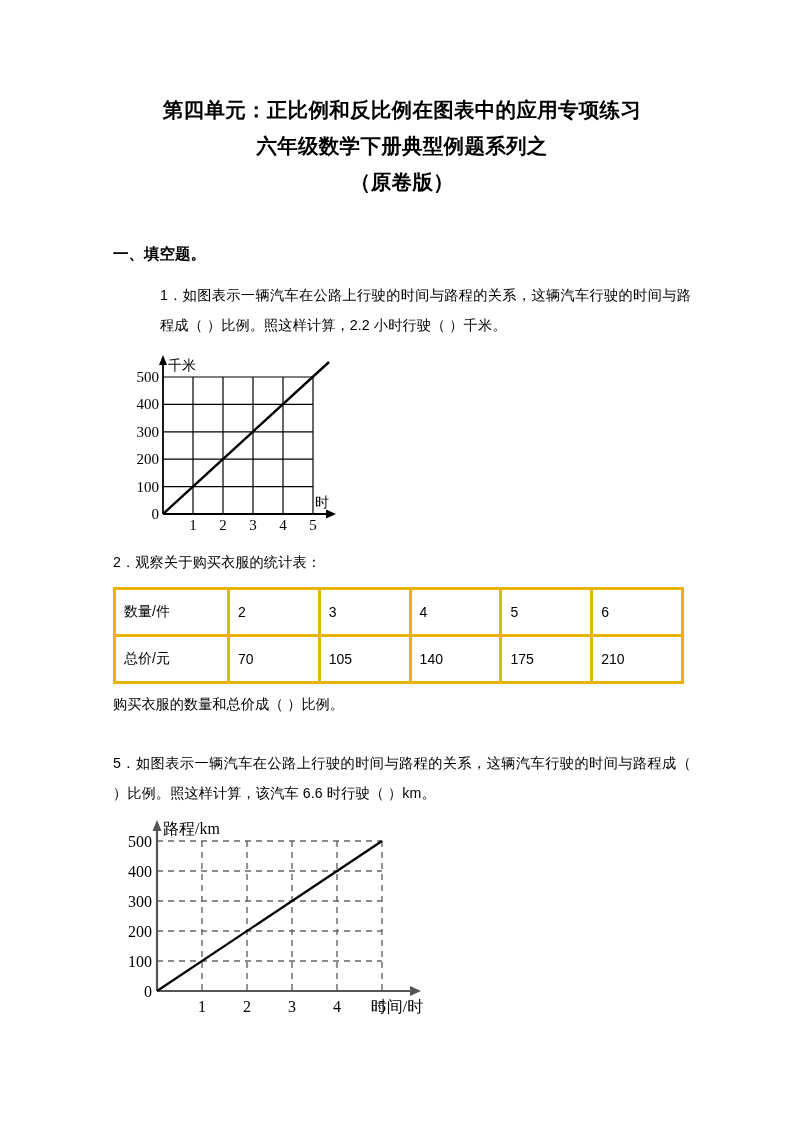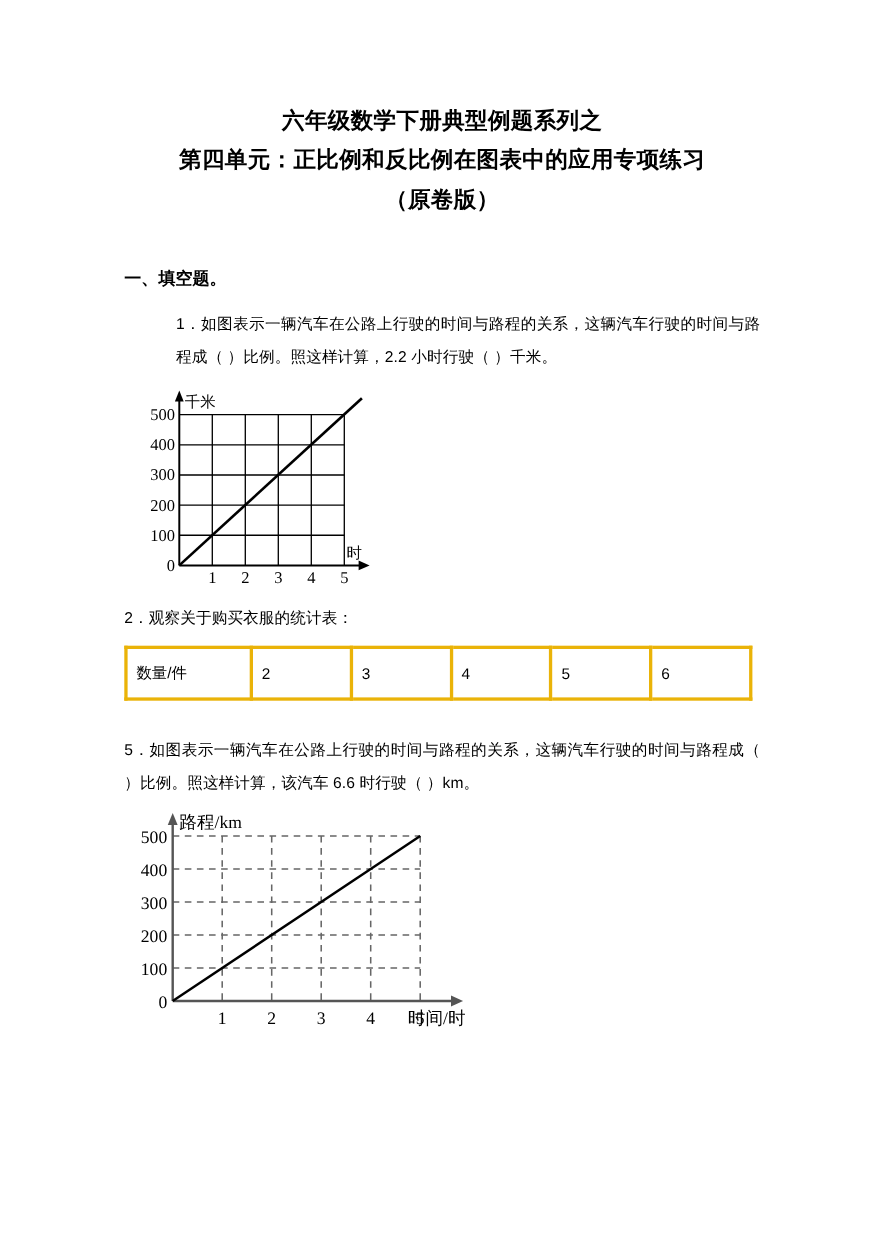--- a/index.html
+++ b/index.html
@@ -135,22 +135,22 @@
     fill: #000;
   }
 </style>
 </head>
 <body>
 
 <div class="page">
   <div class="content">
 
     <div class="title-block">
+      <div class="title-line">第四单元：正比例和反比例在图表中的应用专项练习</div>
       <div class="title-line">六年级数学下册典型例题系列之</div>
-      <div class="title-line">第四单元：正比例和反比例在图表中的应用专项练习</div>
       <div class="title-line">（原卷版）</div>
     </div>
 
     <div class="section-heading">一、填空题。</div>
 
     <div class="q-text q1">1．如图表示一辆汽车在公路上行驶的时间与路程的关系，这辆汽车行驶的时间与路程成（        ）比例。照这样计算，2.2 小时行驶（        ）千米。</div>
 
     <div class="chart1-wrap">
       <svg class="chart1" width="225" height="180" viewBox="0 0 225 180">
 
@@ -204,23 +204,32 @@
     <table class="stat-table">
       <tbody>
         <tr>
           <td class="head-cell">数量/件</td>
           <td>2</td>
           <td>3</td>
           <td>4</td>
           <td>5</td>
           <td>6</td>
         </tr>
+        <tr>
+          <td class="head-cell">总价/元</td>
+          <td>70</td>
+          <td>105</td>
+          <td>140</td>
+          <td>175</td>
+          <td>210</td>
+        </tr>
       </tbody>
     </table>
 
+    <div class="below-table">购买衣服的数量和总价成（        ）比例。</div>
 
     <div class="q-text q3">5．如图表示一辆汽车在公路上行驶的时间与路程的关系，这辆汽车行驶的时间与路程成（       ）比例。照这样计算，该汽车 6.6 时行驶（       ）km。</div>
 
     <div class="chart2-wrap">
       <svg class="chart2" width="360" height="220" viewBox="0 0 360 220">
 
         <g stroke="#666666" stroke-width="1.4" stroke-dasharray="6,5">
 
           <line x1="50" y1="25" x2="275" y2="25"></line>
           <line x1="50" y1="55" x2="275" y2="55"></line>

